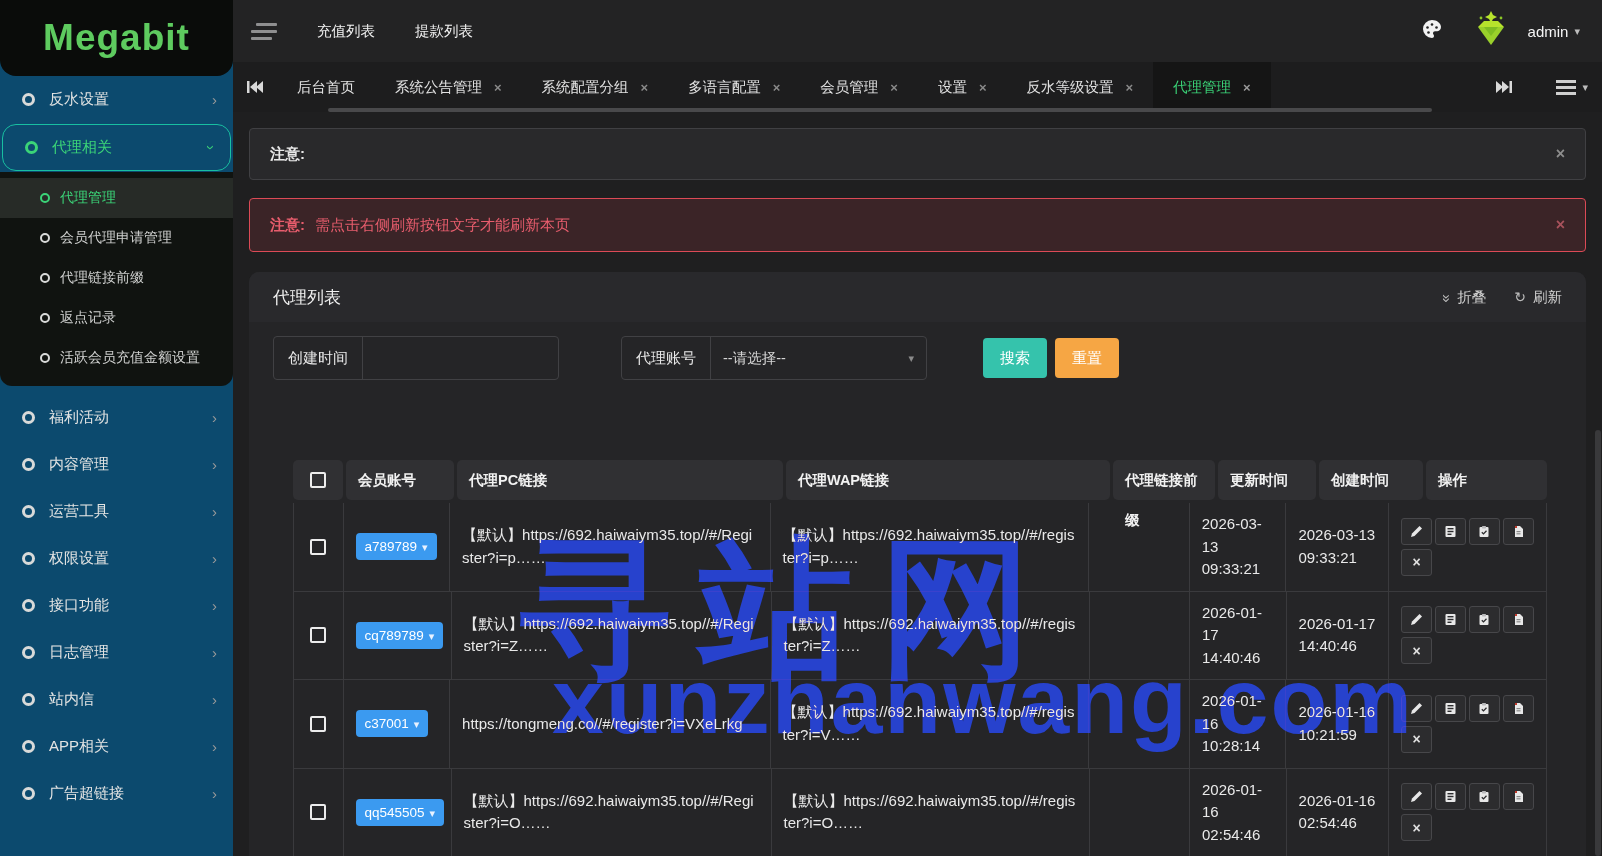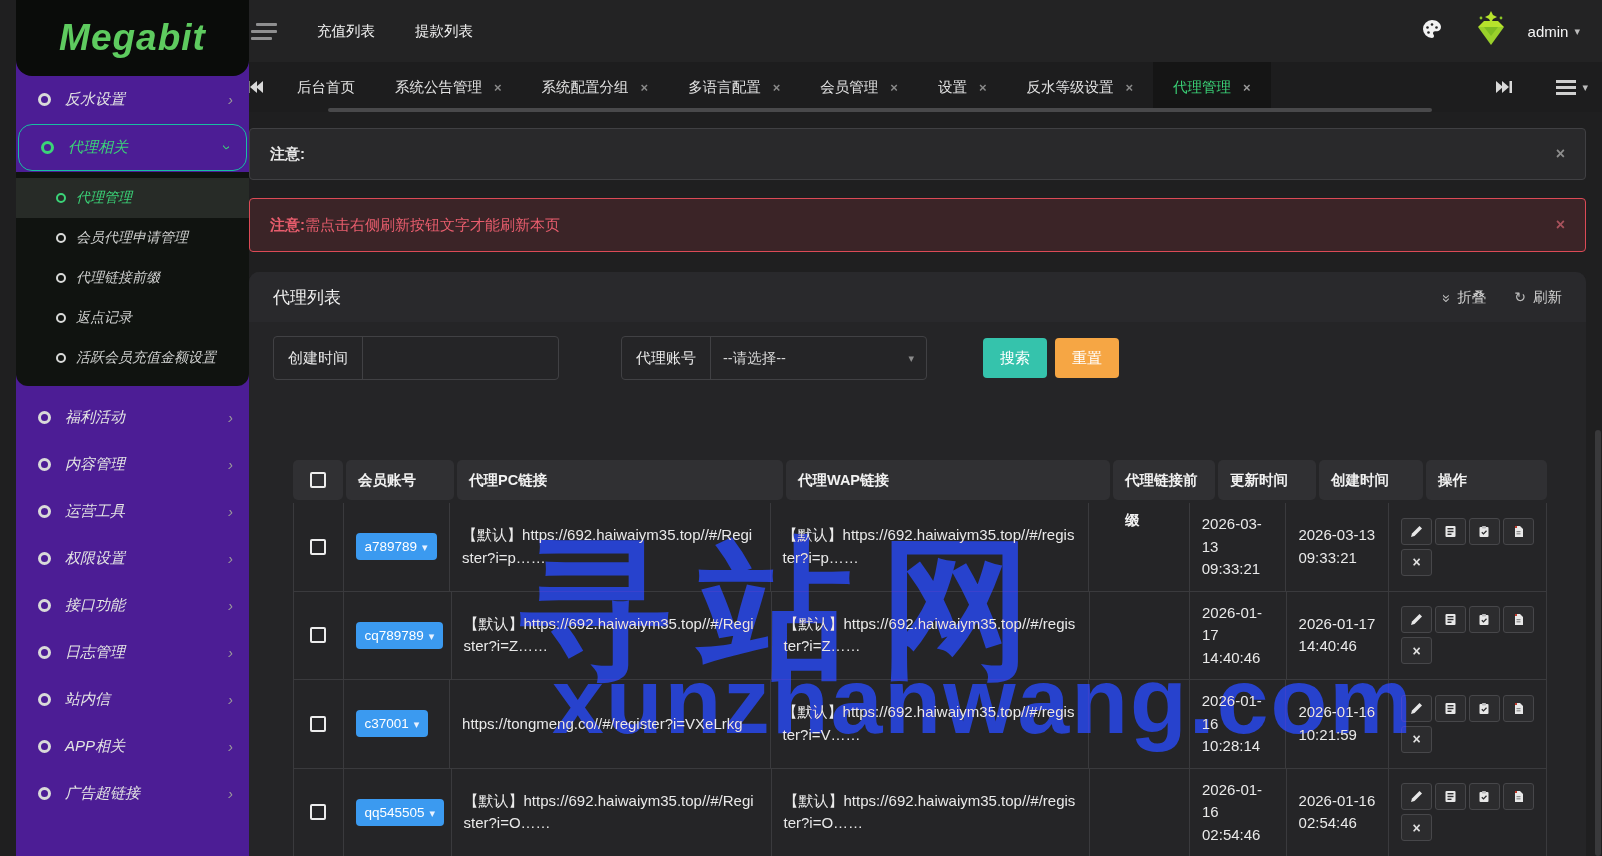--- a/index.html
+++ b/index.html
@@ -1,20 +1,20 @@
 <!DOCTYPE html>
 <html><head>
 <meta charset="utf-8">
 <style>
   * { margin:0; padding:0; box-sizing:border-box; }
   html,body { width:1602px; height:856px; overflow:hidden; background:#1f1f20;
     font-family:"Liberation Sans", sans-serif; color:#e8e8e8; }
 
   
-  .sidebar { position:absolute; left:16px; top:0; width:233px; height:856px; background:#4c1d95; z-index:20;font-style:italic; }
+  .sidebar { position:absolute; left:0; top:0; width:233px; height:856px; background:#0c4a6e; z-index:20; }
   .logo-card { height:76px; background:#0a0c0a; border-radius:0 0 16px 16px;
     display:flex; align-items:center; justify-content:center; }
   .logo-text { color:#5ecb5f; font-size:37px; font-weight:800; letter-spacing:1px; }
   .side-item { height:47px; display:flex; align-items:center; padding:0 16px 0 22px; cursor:pointer; }
   .side-item .lbl { font-size:15px; color:#e3e4e3; margin-left:14px; }
   .side-item .chev { margin-left:auto; color:#9a9a9a; font-size:15px; }
   .ring { width:13px; height:13px; border:3px solid #d9dad9; border-radius:50%; flex:0 0 auto; }
   .ring.sm { width:10px; height:10px; border-width:2.5px; }
   .side-item.expanded { border:1px solid #18bfa1; border-radius:14px; margin:1px 2px; }
   .side-item.expanded .lbl { color:#3bd478; }
@@ -52,21 +52,21 @@
   .tab.active .x { color:#9a9a9a; }
   .tabbar-right { margin-left:auto; display:flex; align-items:center; padding-right:14px; }
   .menu-btn { display:flex; align-items:center; margin-left:30px; cursor:pointer; }
   .menu-btn .bars i{ display:block; width:20px; height:3px; background:#cfcfcf; margin:3px 0; }
   .tab-thumb { position:absolute; left:95px; right:170px; bottom:0; height:4px; background:#49494b; border-radius:2px; }
 
   
   .content { position:absolute; left:233px; top:112px; right:0; bottom:0; padding:16px; overflow:hidden; }
   .notice { height:52px; border-radius:4px; display:flex; align-items:center; padding:0 20px;
     background:#29292b; border:1px solid #404043; font-size:15px; }
-  .notice b { }
+  .notice b { margin-right:10px; }
   .notice .x { margin-left:auto; font-weight:bold; font-size:16px; color:#8d8d8d; cursor:pointer; }
   .notice.danger { margin-top:18px; height:54px; background:#3b2427; border-color:#dc4a56; color:#e85d6d; }
   .notice.danger .x { color:#a8525c; }
 
   .panel { margin-top:20px; background:#252527; border-radius:10px; height:600px; }
   .panel-head { height:50px; background:#29292c; border-radius:10px 10px 0 0;
     display:flex; align-items:center; padding:0 24px; }
   .panel-title { font-size:17px; color:#f0f0f0; }
   .panel-tools { margin-left:auto; display:flex; align-items:center; color:#cfcfcf; font-size:14.5px; }
   .tool { display:flex; align-items:center; cursor:pointer; margin-left:28px; }

